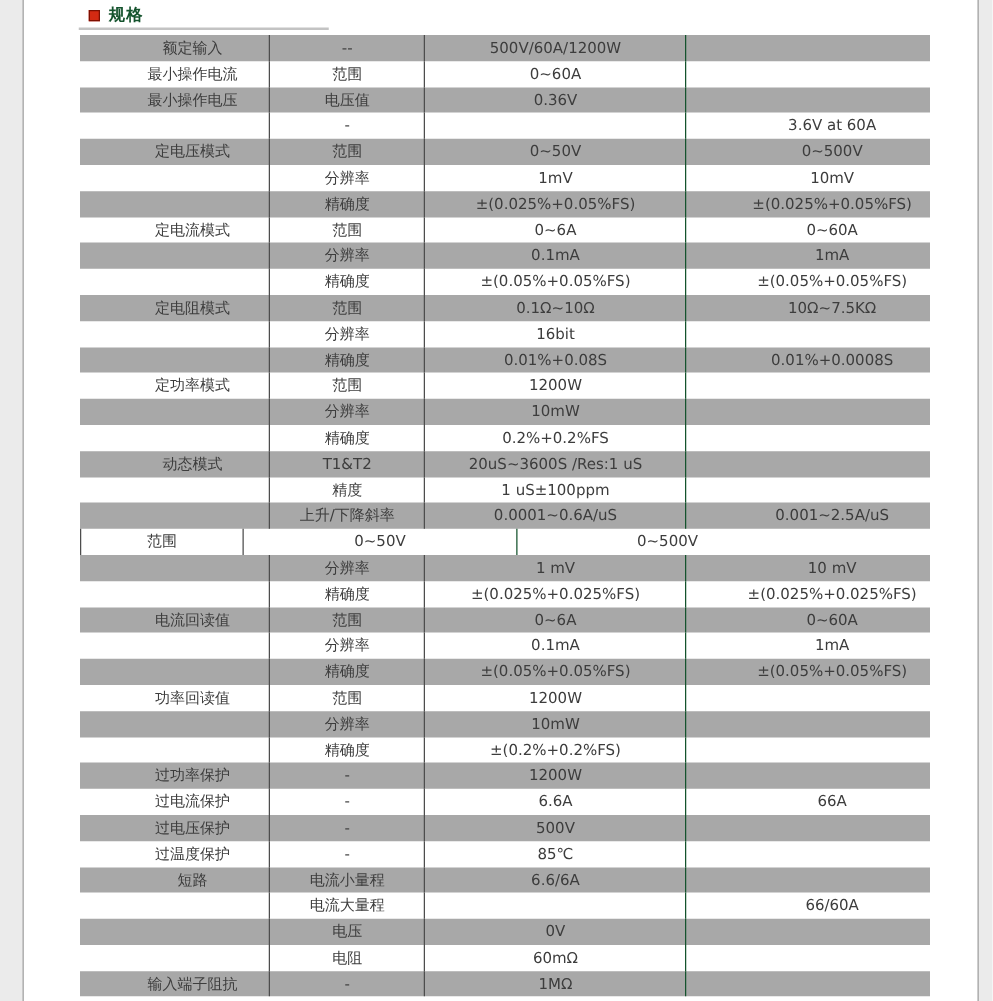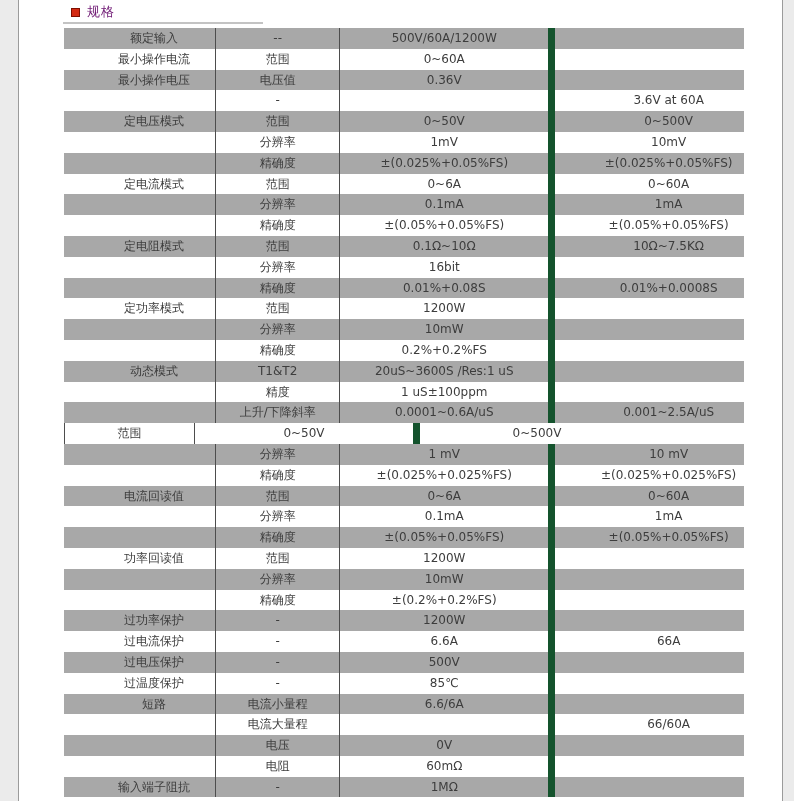--- a/index.html
+++ b/index.html
@@ -3,31 +3,31 @@
 <meta charset="utf-8">
 <style>
   html,body{margin:0;padding:0;}
   body{font-family:"DejaVu Sans","Liberation Sans",sans-serif;}
   #page{position:relative;width:794px;height:801px;background:#ebebeb;overflow:hidden;}
   #content{position:absolute;left:18px;top:0;width:765px;height:801px;background:#ffffff;
            border-left:1px solid #9b9b9b;border-right:1px solid #9b9b9b;box-sizing:border-box;overflow:hidden;}
   
   .header{position:absolute;left:0;top:0;width:100%;height:28px;}
   .bullet{position:absolute;left:52px;top:8px;width:7px;height:7px;background:#d42a12;border:1px solid #7e0f00;}
-  .title{position:absolute;left:68px;top:3px;font-size:13px;font-weight:normal;color:#701a75;letter-spacing:1px;}
+  .title{position:absolute;left:68px;top:3px;font-size:13px;font-weight:bold;color:#14532d;letter-spacing:1px;}
   .underline{position:absolute;left:44px;top:22px;width:200px;height:2px;background:#c3c3c3;}
   
   .spec-table{position:absolute;left:45px;top:28px;width:680px;}
   .row{display:flex;height:20.8px;line-height:20.8px;}
   .row.stripe{background:#a8a8a8;}
   .cell{font-size:12px;color:#3d3d3d;text-align:center;overflow:hidden;white-space:nowrap;box-sizing:border-box;}
   .c0{width:128px;margin-left:29px;}
   .c1{width:130px;border-left:1px solid #4d4d4d;}
   .c2{width:219px;border-left:1px solid #4d4d4d;}
-  .c3{width:203px;border-left:7px solid #14532d;padding-left:38px;}
+  .c3{width:203px;border-left:1px solid #14532d;padding-left:38px;}
 </style>
 </head>
 <body>
 
 <div id="page">
   <div id="content">
     <div class="header">
       <span class="bullet"></span>
       <span class="title">规格</span>
       <div class="underline"></div>

